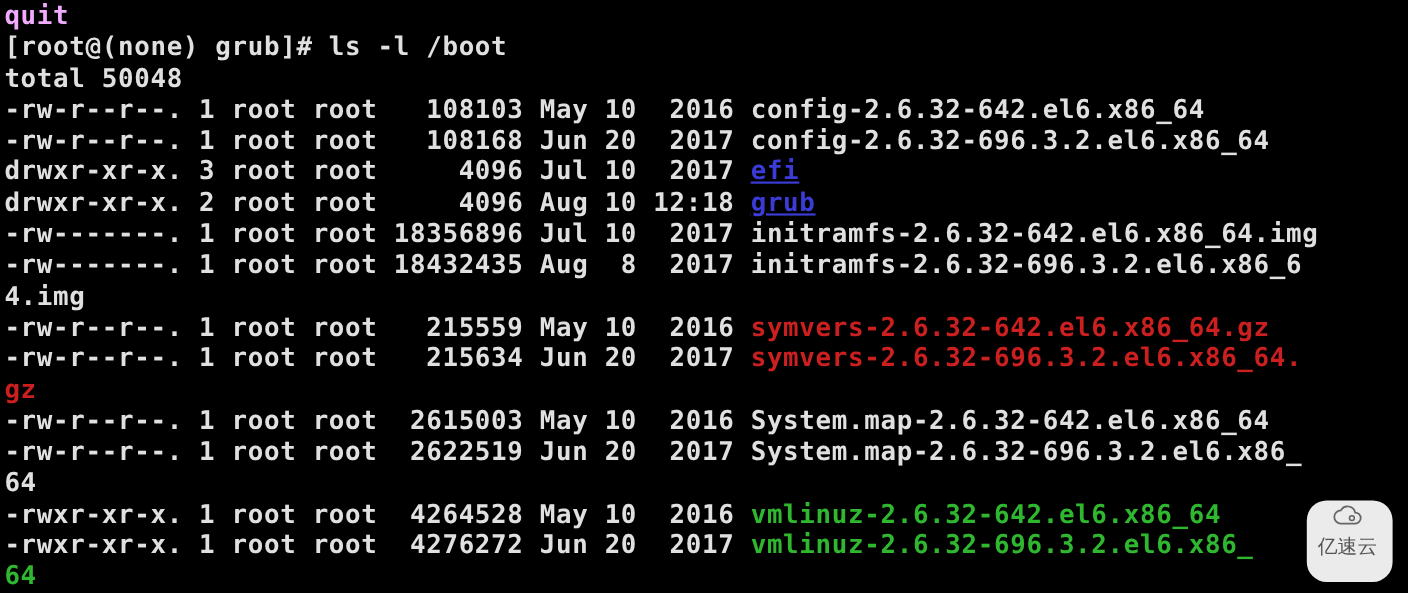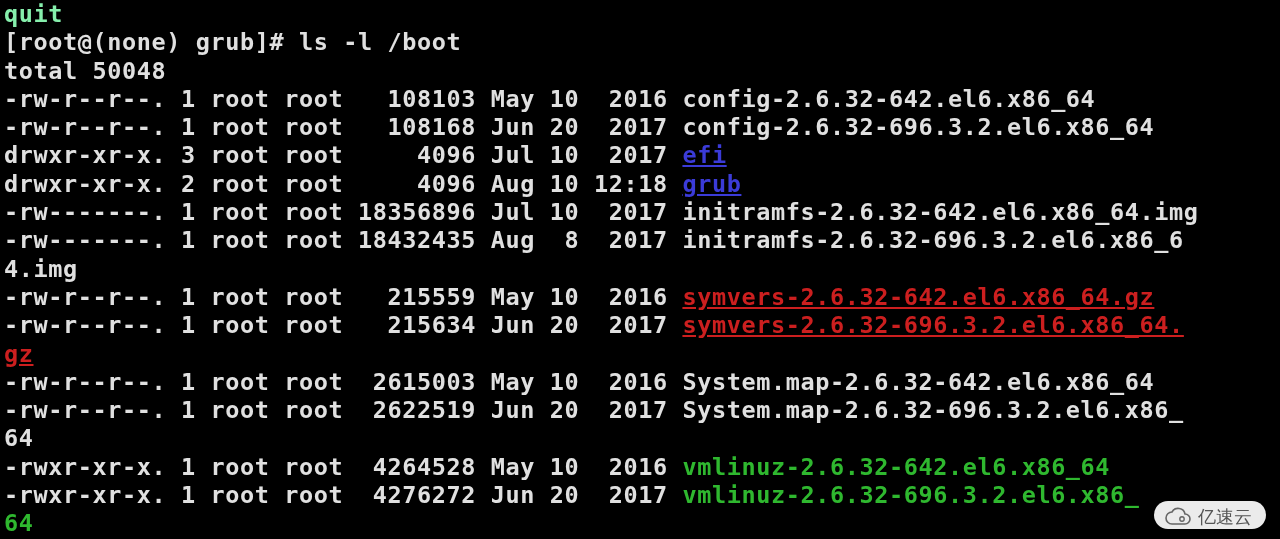--- a/index.html
+++ b/index.html
@@ -15,36 +15,37 @@
     font-size: 23.5px;
     line-height: 28.3px;
     letter-spacing: 0.6px;
     font-weight: bold;
     color: #e0e0e0;
     white-space: pre;
     padding-left: 4px;
     padding-top: 0px;
   }
   .blue { color: #3b3bd8; text-decoration: underline; }
-  .red  { color: #cc1f1f; text-decoration: underline; }
+  .red  { color: #cc1f1f; }
   .green{ color: #2fb82f; }
-  .dim  { color: #86efac; }
+  .dim  { color: #f0abfc; }
   .watermark {
     position: absolute;
     right: 14px;
     bottom: 10px;
     background: rgba(255,255,255,0.92);
     color: #555;
     border-radius: 18px;
-    padding: 4px 14px 0 10px;
+    padding: 4px 14px 20px 10px;
     font-family: sans-serif;
     font-size: 18px;
     display: flex;
     align-items: center;
     gap: 6px;
+    flex-direction: column;
   }
   .watermark svg { display: block; }
 </style>
 </head>
 <body>
 
 <div class="term" id="terminal"><div><span class="dim">quit</span></div><div><span>[root@(none) grub]# </span><span>ls -l /boot</span></div><div>total 50048</div><div><span>-rw-r--r--. 1 root root   108103 May 10  2016 </span><span>config-2.6.32-642.el6.x86_64</span></div><div><span>-rw-r--r--. 1 root root   108168 Jun 20  2017 </span><span>config-2.6.32-696.3.2.el6.x86_64</span></div><div><span>drwxr-xr-x. 3 root root     4096 Jul 10  2017 </span><span class="blue">efi</span></div><div><span>drwxr-xr-x. 2 root root     4096 Aug 10 12:18 </span><span class="blue">grub</span></div><div><span>-rw-------. 1 root root 18356896 Jul 10  2017 </span><span>initramfs-2.6.32-642.el6.x86_64.img</span></div><div><span>-rw-------. 1 root root 18432435 Aug  8  2017 </span><span>initramfs-2.6.32-696.3.2.el6.x86_6</span></div><div><span>4.img</span></div><div><span>-rw-r--r--. 1 root root   215559 May 10  2016 </span><span class="red">symvers-2.6.32-642.el6.x86_64.gz</span></div><div><span>-rw-r--r--. 1 root root   215634 Jun 20  2017 </span><span class="red">symvers-2.6.32-696.3.2.el6.x86_64.</span></div><div><span class="red">gz</span></div><div><span>-rw-r--r--. 1 root root  2615003 May 10  2016 </span><span>System.map-2.6.32-642.el6.x86_64</span></div><div><span>-rw-r--r--. 1 root root  2622519 Jun 20  2017 </span><span>System.map-2.6.32-696.3.2.el6.x86_</span></div><div><span>64</span></div><div><span>-rwxr-xr-x. 1 root root  4264528 May 10  2016 </span><span class="green">vmlinuz-2.6.32-642.el6.x86_64</span></div><div><span>-rwxr-xr-x. 1 root root  4276272 Jun 20  2017 </span><span class="green">vmlinuz-2.6.32-696.3.2.el6.x86_</span></div><div><span class="green">64</span></div><div><span class="dim">[root@(none) grub]# atkbd.c: Unknown key pressed (translated set 2, code 0</span></div></div>
 
 <div class="watermark">
   <span>

